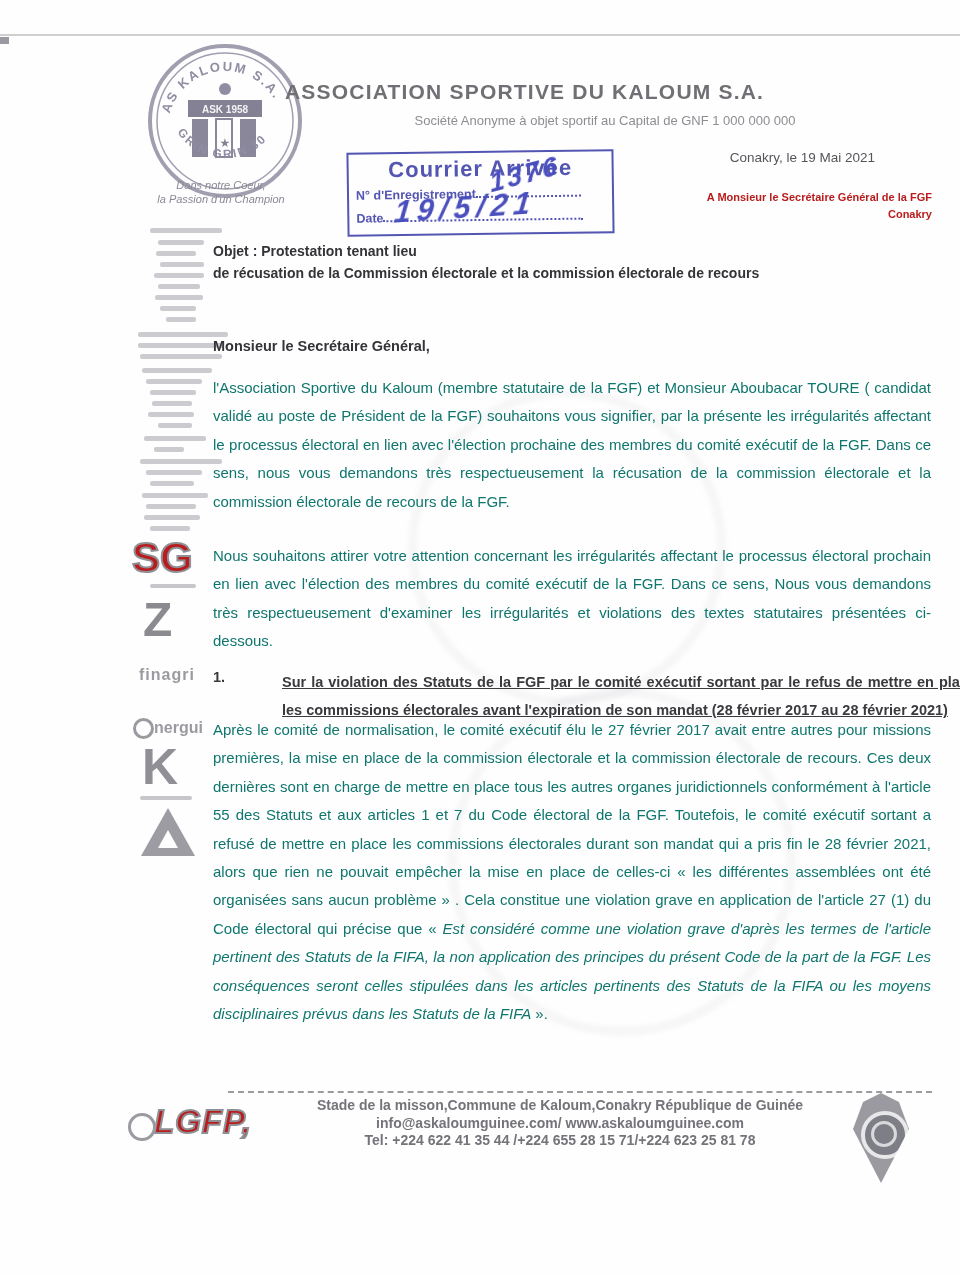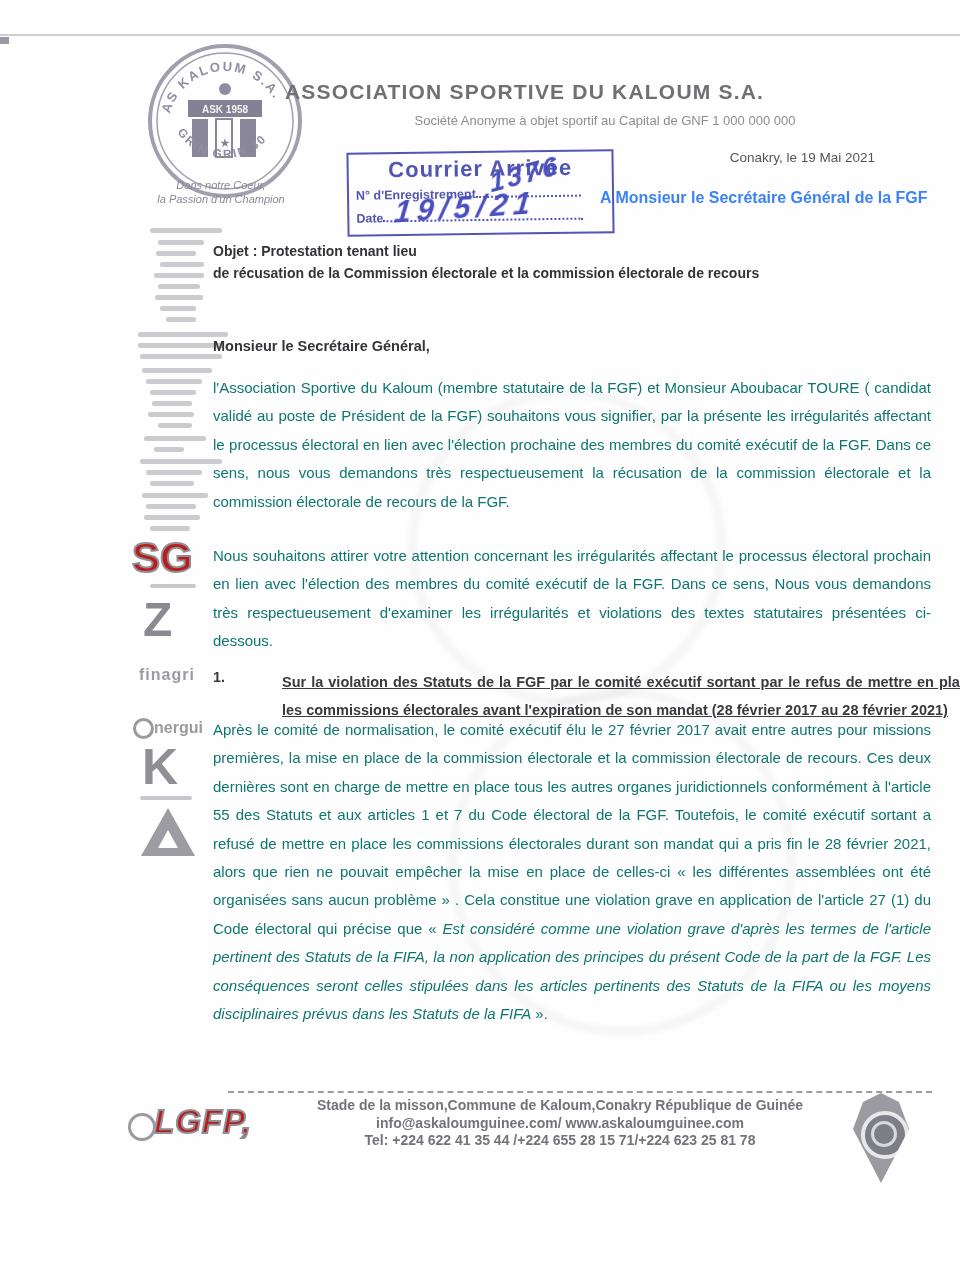--- a/index.html
+++ b/index.html
@@ -10,22 +10,22 @@
   .scan-nub{top:37px;left:0;width:9px;height:7px;background:#9a9aa0;}
 
   
   .wm-ring{border-radius:50%;border:9px solid rgba(140,140,150,0.07);filter:blur(2px);}
 
   
   .org-title{top:80px;left:285px;width:650px;font-size:21px;font-weight:bold;color:#6f6f74;
              letter-spacing:1.2px;filter:blur(0.3px);}
   .org-sub{top:113px;left:300px;width:610px;text-align:center;font-size:13px;color:#8d8d93;filter:blur(0.3px);}
   .place-date{top:150px;left:600px;width:275px;text-align:right;font-size:13.5px;font-weight:400;color:#55555b;}
-  .recipient{top:189px;left:600px;width:332px;text-align:left;font-size:16px;font-weight:bold;
-             color:#3b82f6;line-height:17px;}
+  .recipient{top:189px;left:600px;width:332px;text-align:right;font-size:11px;font-weight:bold;
+             color:#b91c1c;line-height:17px;}
 
   
   .logo-wrap{top:42px;left:146px;width:158px;height:158px;filter:blur(0.35px);opacity:.85;}
   .motto{top:178px;left:136px;width:170px;text-align:center;font-style:italic;font-size:11px;
          color:#8a8894;line-height:14px;filter:blur(0.3px);}
 
   
   .stamp{top:151px;left:347px;width:263px;height:80px;border:2.5px solid #5355b2;
          transform:rotate(-0.8deg);color:#5355b2;}
   .stamp-title{top:3px;left:0;width:100%;text-align:center;font-size:22px;font-weight:bold;letter-spacing:1px;}
@@ -107,20 +107,21 @@
   <div class="abs motto">
     <div>Dans notre Coeur,</div>
     <div>la Passion d'un Champion</div>
   </div>
 
   <div class="abs org-title">ASSOCIATION SPORTIVE DU KALOUM  S.A.</div>
   <div class="abs org-sub">Société Anonyme à objet sportif au Capital de GNF 1 000 000 000</div>
   <div class="abs place-date">Conakry, le 19 Mai 2021</div>
   <div class="abs recipient">
     <div>A Monsieur le Secrétaire Général de la FGF</div>
+    <div>Conakry</div>
   </div>
 
   <div class="abs stamp">
     <div class="abs stamp-title">Courrier Arrivée</div>
     <div class="abs stamp-line" style="top:32px;">
       <span>N° d'Enregistrement</span><span class="stamp-dots" style="width:105px;"></span>
     </div>
     <div class="abs stamp-line" style="top:55px;">
       <span>Date</span><span class="stamp-dots" style="width:200px;"></span>
     </div>

